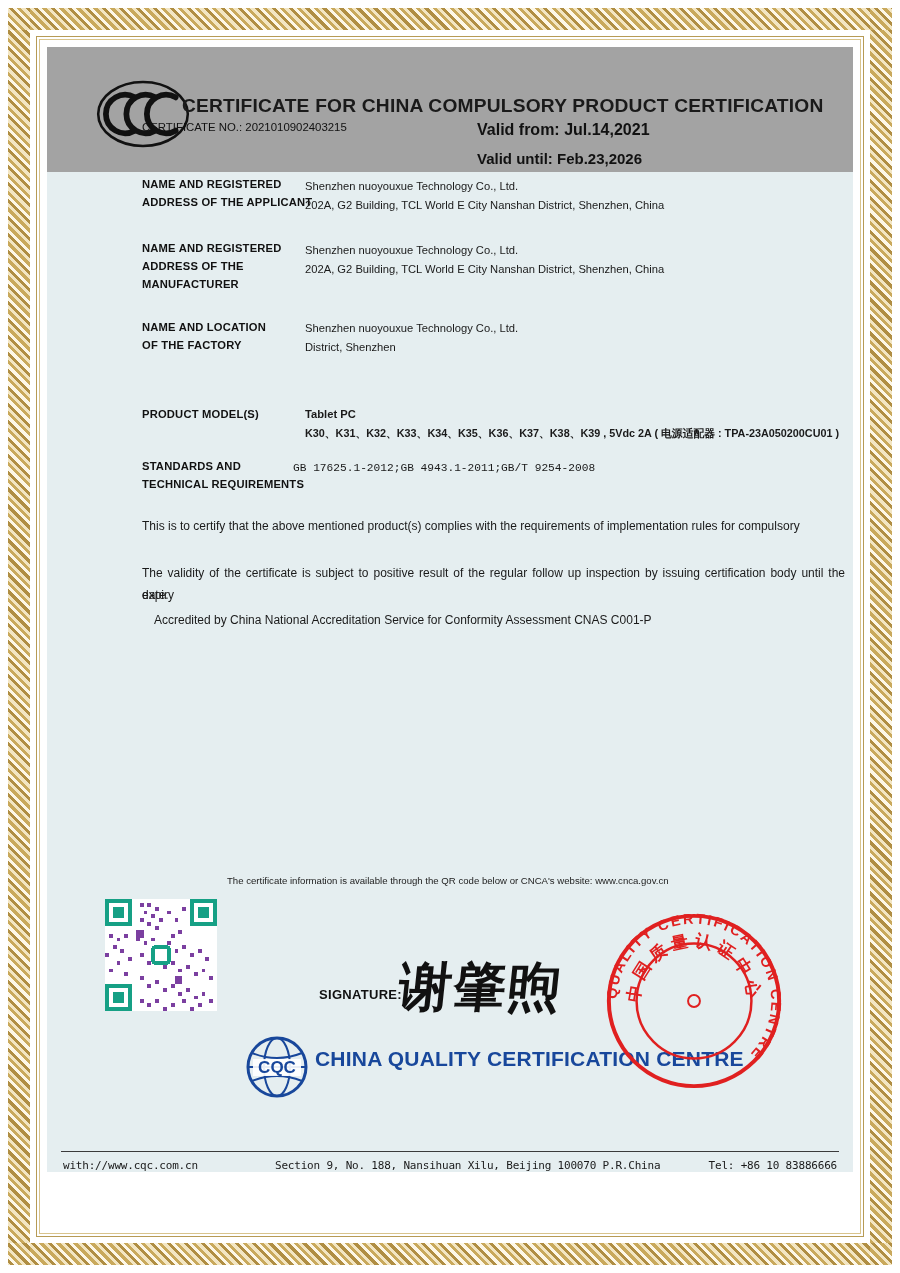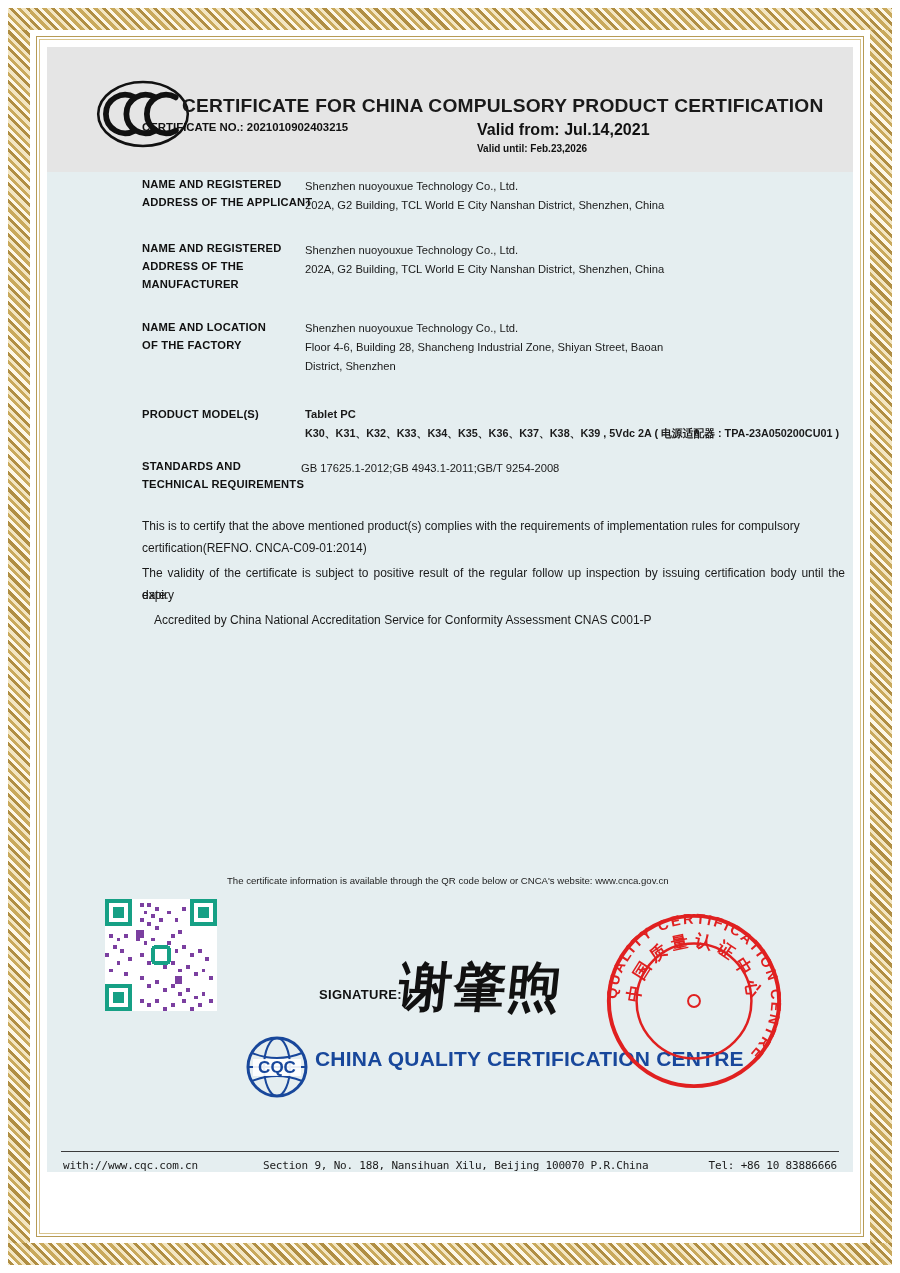--- a/index.html
+++ b/index.html
@@ -65,21 +65,21 @@
     left: 47px; top: 47px;
     width: 806px; height: 1179px;
     background: #ffffff;
     box-sizing: border-box;
   }
 
   .header {
     position: absolute;
     left: 0; top: 0;
     width: 806px; height: 125px;
-    background: #e5e5e5;
+    background: #a3a3a3;
     display: flex;
     align-items: center;
   }
   .ccc-logo {
     position: absolute;
     left: 48px; top: 32px;
     width: 96px; height: 70px;
   }
   .header-title {
     position: absolute;
@@ -113,35 +113,35 @@
     line-height: 19px;
   }
   .value-small {
     font-size: 10.8px;
   }
 
   .certno {
     position: absolute;
     left: 95px; top: 74px;
     font-size: 11.4px;
-    font-weight: bold;
+    font-weight: normal;
     color: #111;
   }
 
   .valid-from {
     position: absolute;
     left: 430px; top: 74px;
     font-size: 16px;
     font-weight: bold;
     color: #111;
   }
   .valid-until {
     position: absolute;
-    left: 430px; top: 96px;
-    font-size: 10px;
+    left: 430px; top: 103px;
+    font-size: 15px;
     font-weight: bold;
     color: #111;
   }
 
   .para {
     position: absolute;
     font-size: 12px;
     color: #1a1a1a;
     line-height: 22px;
     text-align: justify;
@@ -214,21 +214,21 @@
   }
   .footer {
     position: absolute;
     top: 1112px;
     font-size: 11px;
     font-family: "DejaVu Sans Mono", monospace;
     color: #1a1a1a;
     letter-spacing: -0.2px;
   }
   .footer-left { left: 16px; }
-  .footer-center { left: 216px; }
+  .footer-center { left: 228px; }
   .footer-right { right: 16px; }
 
   .bottom-white {
     position: absolute;
     left: 0; top: 1125px;
     width: 806px; height: 54px;
     background: #fff;
   }
 </style>
 </head>
@@ -277,42 +277,40 @@
       <div>Shenzhen nuoyouxue Technology Co., Ltd.</div>
       <div>202A, G2 Building, TCL World E City Nanshan District, Shenzhen, China</div>
     </div>
 
     <div class="label" style="left:95px; top:271px; width:190px;">
       <div>NAME AND LOCATION</div>
       <div>OF THE FACTORY</div>
     </div>
     <div class="value" style="left:258px; top:272px; width:545px;">
       <div>Shenzhen nuoyouxue Technology Co., Ltd.</div>
-      <div>Floor 4-6, Building 28, Shancheng Industrial Zone, Shiyan Street, Baoan</div>
       <div>District, Shenzhen</div>
     </div>
 
     <div class="label" style="left:95px; top:358px; width:200px;">
       <div>PRODUCT MODEL(S)</div>
     </div>
     <div class="value" style="left:258px; top:358px; width:545px;font-weight:bold;">
       <div>Tablet PC</div>
       <div class="value-small">K30、K31、K32、K33、K34、K35、K36、K37、K38、K39 , 5Vdc 2A ( 电源适配器 : TPA-23A050200CU01 )</div>
     </div>
 
     <div class="label" style="left:95px; top:410px; width:200px;">
       <div>STANDARDS AND</div>
       <div>TECHNICAL REQUIREMENTS</div>
     </div>
-    <div class="value" style="left:254px; top:412px; width:545px;">
+    <div class="value" style="left:246px; top:412px; width:545px;font-family:Liberation Mono, monospace;">
       <div>GB 17625.1-2012;GB 4943.1-2011;GB/T 9254-2008</div>
     </div>
 
     <div class="para" style="left:95px; top:468px; width:703px;">This is to certify that the above mentioned product(s) complies with the requirements of implementation rules for compulsory</div>
-    <div class="para" style="left:95px; top:490px; width:703px;">certification(REFNO. CNCA-C09-01:2014)</div>
     <div class="para" style="left:95px; top:515px; width:703px;">The validity of the certificate is subject to positive result of the regular follow up inspection by issuing certification body until the expiry</div>
     <div class="para" style="left:95px; top:537px; width:703px;">date.</div>
     <div class="para" style="left:95px; top:562px; width:703px;margin-left:12px;">Accredited by China National Accreditation Service for Conformity Assessment CNAS C001-P</div>
 
     <div class="qr-note">The certificate information is available through the QR code below or CNCA's website: www.cnca.gov.cn</div>
 
     <svg class="qr" viewBox="0 0 29 29" shape-rendering="crispEdges">
       <rect width="29" height="29" fill="#ffffff"></rect>
       <g fill="#16a085">
         <rect x="0" y="0" width="7" height="1"></rect>

